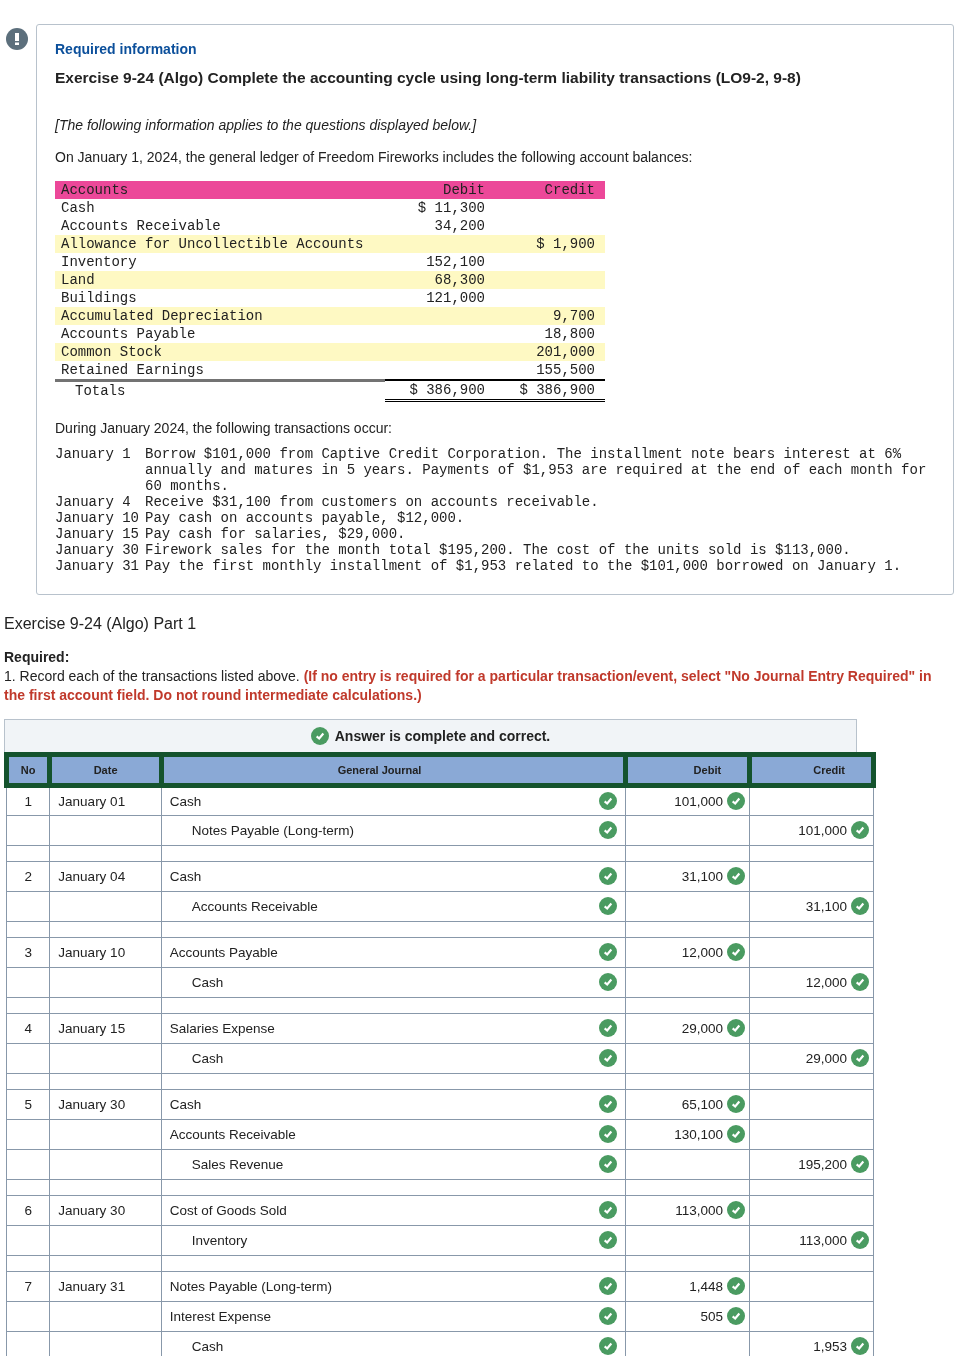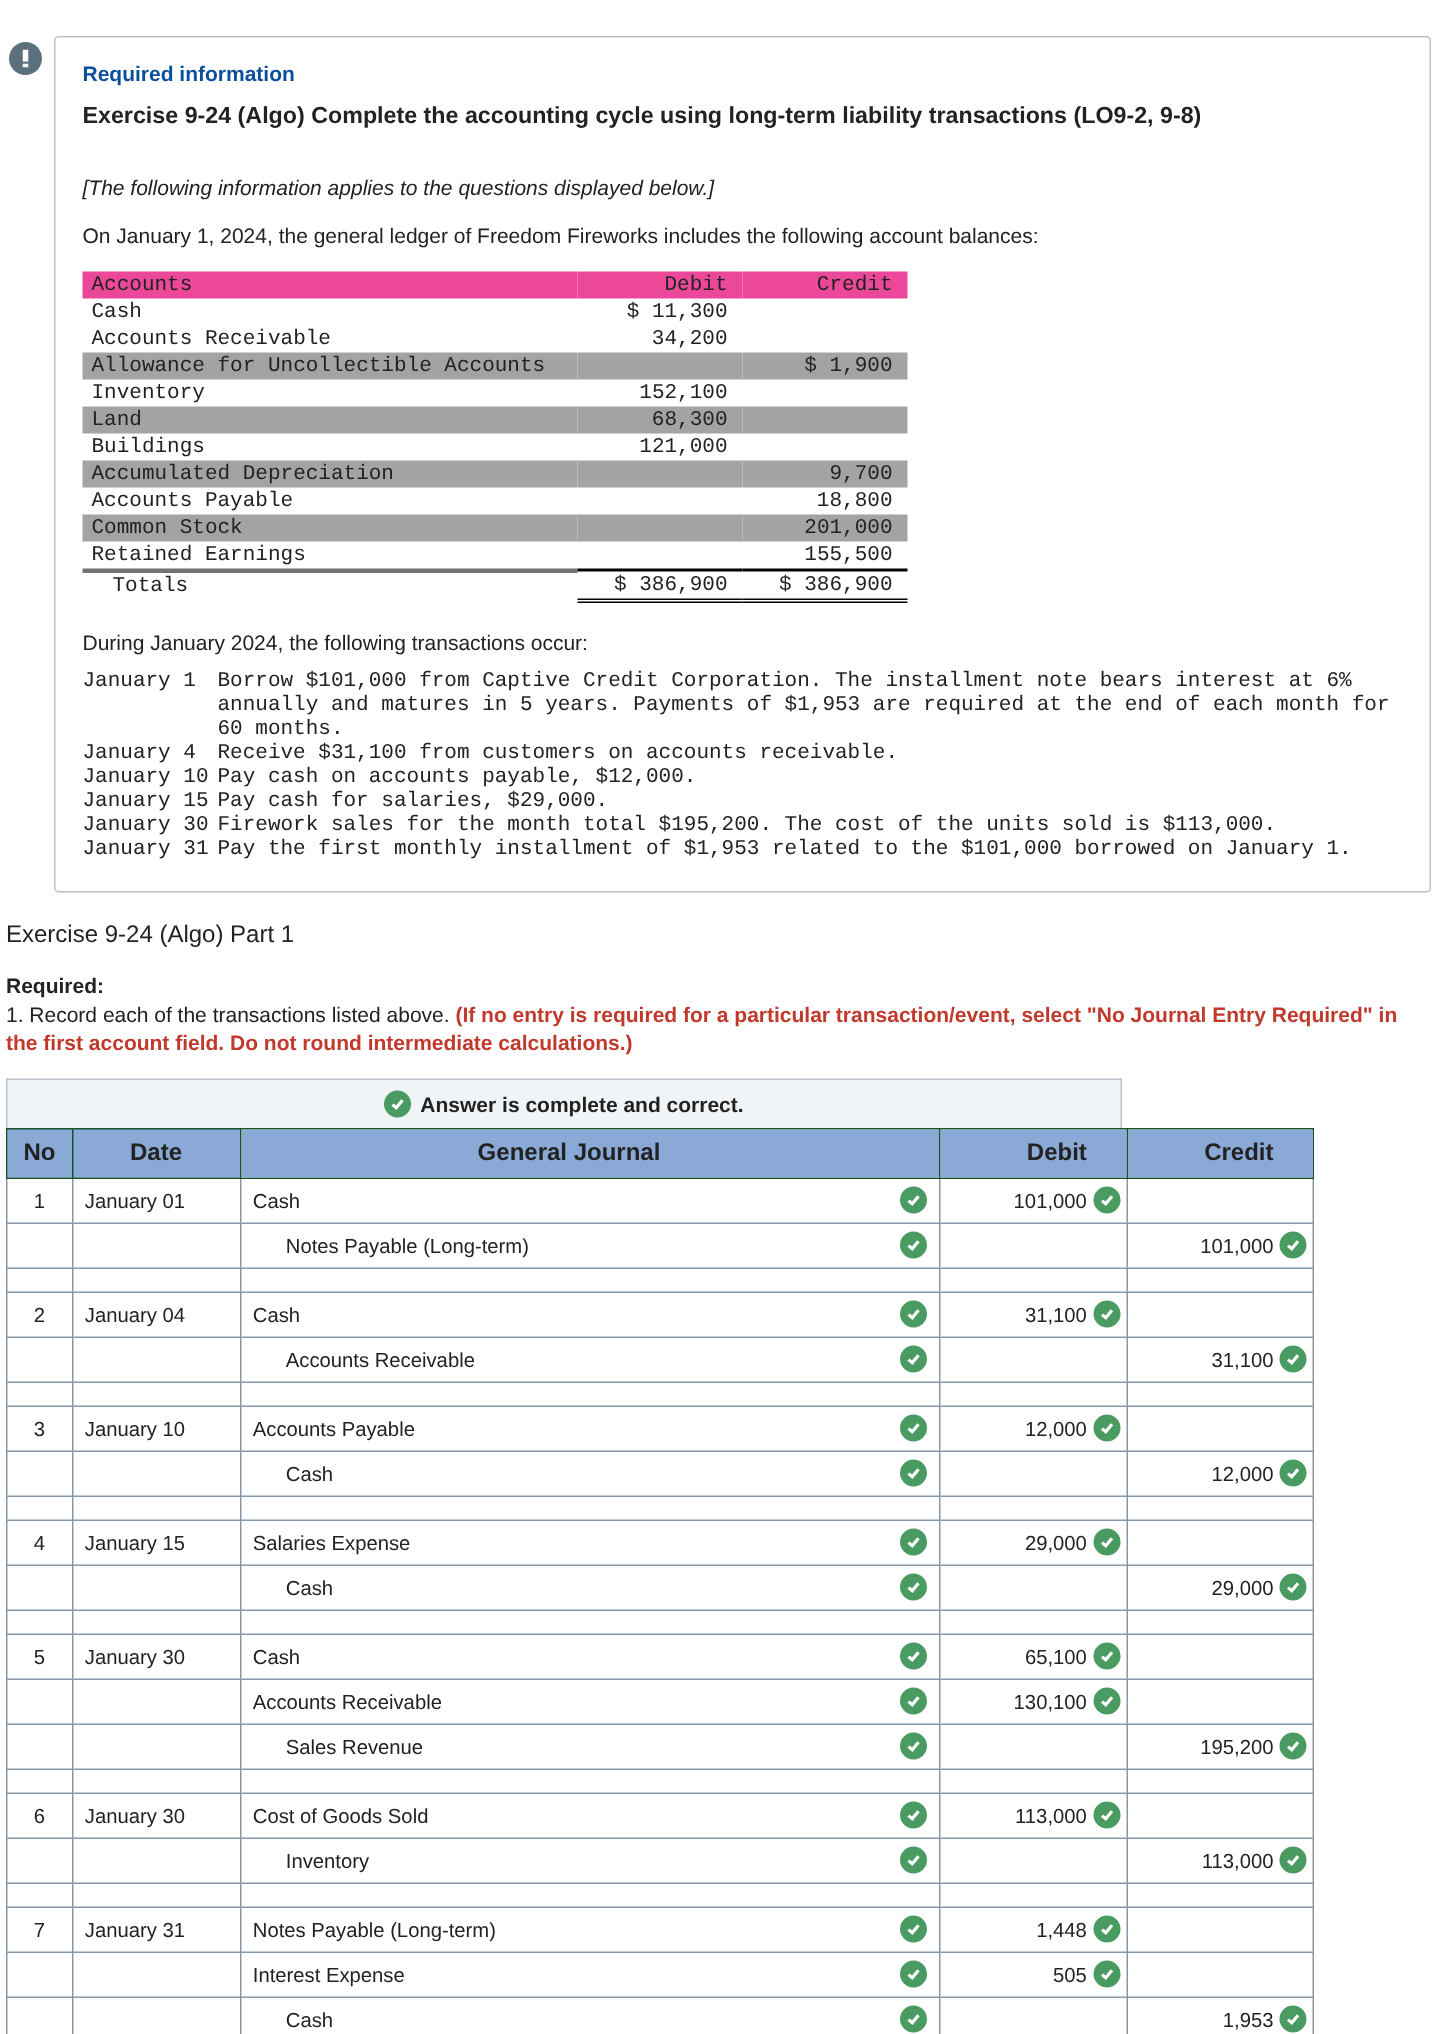--- a/index.html
+++ b/index.html
@@ -9,35 +9,35 @@
   .info-box { border: 1px solid #b8c2cc; border-radius: 3px; margin: 24px 10px 20px 36px; padding: 16px 18px 20px 18px; }
   .req-info { color: #0b4f9b; font-weight: 700; font-size: 14px; margin-bottom: 10px; }
   .exercise-title { font-weight: 800; font-size: 15.5px; margin-bottom: 10px; line-height: 1.4; }
   .italic-intro { font-style: italic; font-size: 14px; margin-bottom: 16px; margin-top: 28px; }
   .intro-line { font-size: 14px; margin-bottom: 16px; }
   .mono, .mono * { font-family: "Courier New", Courier, monospace; font-size: 14px; }
   .ledger { border-collapse: collapse; margin-bottom: 18px; }
   .ledger td { padding: 1px 10px 1px 6px; }
   .num { text-align: right; }
   .ledger .hdr td { background: #ec4899; }
-  .ledger .alt td { background: #a3a3a3; }
+  .ledger .alt td { background: #fef9c3; }
   .ledger .totals td { border-top: 3px solid #737373; }
   .ledger .totals .dbl { border-top: 2px solid #000; border-bottom: 3px double #000; }
   .narr { font-size: 14px; margin-bottom: 10px; }
   .tx-block { margin-top: 6px; }
   .tx-row .dt { display:inline-block; width: 90px; vertical-align: top; }
   .tx-row .txt { display:inline-block; width: 790px; vertical-align: top; }
   .part-title { font-weight: 400; font-size: 16px; margin: 20px 0 16px 4px; }
   .req-label { font-weight: 700; margin: 0 0 2px 4px; }
   .req-body { margin: 0 12px 14px 4px; line-height: 1.35; }
   .red-bold { color: #c0392b; font-weight: 700; }
   .answer-wrap { margin-left: 4px; }
-  .complete-bar { border: 1px solid #b8c2cc; border-bottom: none; background: #f1f4f7; text-align: center; padding: 7px 0; font-weight: 700; font-size: 14px; display:flex; align-items:center; justify-content:center; gap:6px; width: 744px;}
+  .complete-bar { border: 1px solid #b8c2cc; border-bottom: none; background: #f1f4f7; text-align: center; padding: 7px 0; font-weight: 700; font-size: 14px; display:flex; align-items:center; justify-content:center; gap:6px; width: 853px;}
   .journal-tbl { border-collapse: collapse; width: 872px; }
-  .journal-tbl th { background: #8aa9d6; border: 1px solid #14532d; padding: 7px 8px; font-weight: 700; font-size: 16px; text-align: center; }
+  .journal-tbl th { background: #8aa9d6; border: 5px solid #14532d; padding: 7px 8px; font-weight: 700; font-size: 11px; text-align: center; }
   .journal-tbl td { border: 1px solid #8898aa; padding: 6px 8px; font-size: 13.5px; height: 30px; vertical-align: middle; }
   .journal-tbl .col-no { width: 42px; text-align: center; }
   .journal-tbl .col-date { width: 108px; }
   .journal-tbl .col-gj { width: 450px; position: relative; padding-right: 36px; }
   .journal-tbl .col-debit, .journal-tbl .col-credit { width: 120px; text-align: right; position: relative; padding-right: 26px; }
   .indent1 { padding-left: 22px; display: inline-block; }
   .check { display:inline-flex; align-items:center; justify-content:center; width:18px; height:18px; background:#4a9b61; border-radius:50%; vertical-align: middle; }
   .check svg { width:10px; height:10px; stroke:#fff; stroke-width:2.6; fill:none; }
   .gj-check { position:absolute; right:8px; top:50%; transform:translateY(-50%); }
   .amt-check { position:absolute; right:4px; top:50%; transform:translateY(-50%); }

